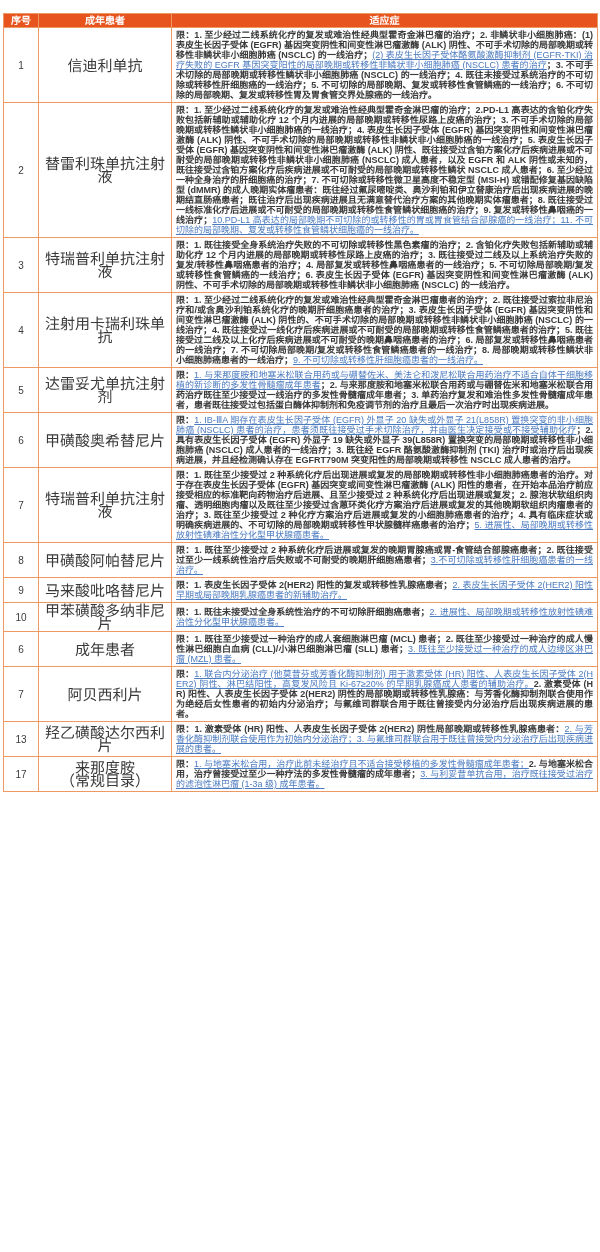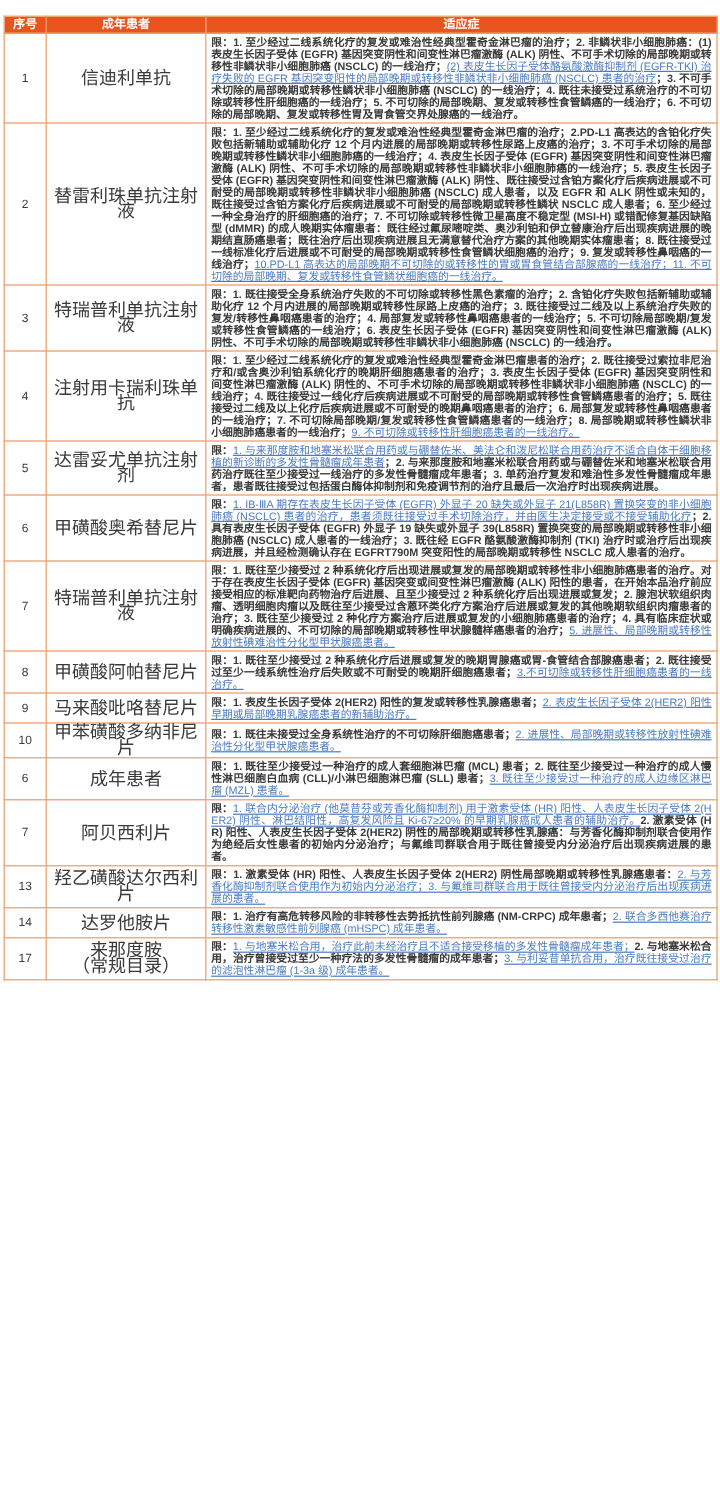--- a/index.html
+++ b/index.html
@@ -137,24 +137,19 @@
         <td class="num-cell">7</td>
         <td class="name-cell">阿贝西利片</td>
         <td class="ind-cell"><span class="seg-k">限：</span><span class="seg-b">1. 联合内分泌治疗 (他莫昔芬或芳香化酶抑制剂) 用于激素受体 (HR) 阳性、人表皮生长因子受体 2(HER2) 阴性、淋巴结阳性，高复发风险且 Ki-67≥20% 的早期乳腺癌成人患者的辅助治疗。</span><span class="seg-k">2. 激素受体 (HR) 阳性、人表皮生长因子受体 2(HER2) 阴性的局部晚期或转移性乳腺癌：与芳香化酶抑制剂联合使用作为绝经后女性患者的初始内分泌治疗；与氟维司群联合用于既往曾接受内分泌治疗后出现疾病进展的患者。</span></td>
       </tr>
       <tr>
         <td class="num-cell">13</td>
         <td class="name-cell">羟乙磺酸达尔西利片</td>
         <td class="ind-cell"><span class="seg-k">限：1. 激素受体 (HR) 阳性、人表皮生长因子受体 2(HER2) 阴性局部晚期或转移性乳腺癌患者：</span><span class="seg-b">2. 与芳香化酶抑制剂联合使用作为初始内分泌治疗；3. 与氟维司群联合用于既往曾接受内分泌治疗后出现疾病进展的患者。</span></td>
       </tr>
       <tr>
-        <td class="num-cell">14</td>
-        <td class="name-cell">达罗他胺片</td>
-        <td class="ind-cell"><span class="seg-k">限：1. 治疗有高危转移风险的非转移性去势抵抗性前列腺癌 (NM-CRPC) 成年患者；</span><span class="seg-b">2. 联合多西他赛治疗转移性激素敏感性前列腺癌 (mHSPC) 成年患者。</span></td>
-      </tr>
-      <tr>
         <td class="num-cell">17</td>
         <td class="name-cell">来那度胺
 （常规目录）</td>
         <td class="ind-cell"><span class="seg-k">限：</span><span class="seg-b">1. 与地塞米松合用，治疗此前未经治疗且不适合接受移植的多发性骨髓瘤成年患者；</span><span class="seg-k">2. 与地塞米松合用，治疗曾接受过至少一种疗法的多发性骨髓瘤的成年患者；</span><span class="seg-b">3. 与利妥昔单抗合用，治疗既往接受过治疗的滤泡性淋巴瘤 (1-3a 级) 成年患者。</span></td>
       </tr>
     </tbody>
 </table>
 
 </body></html>

